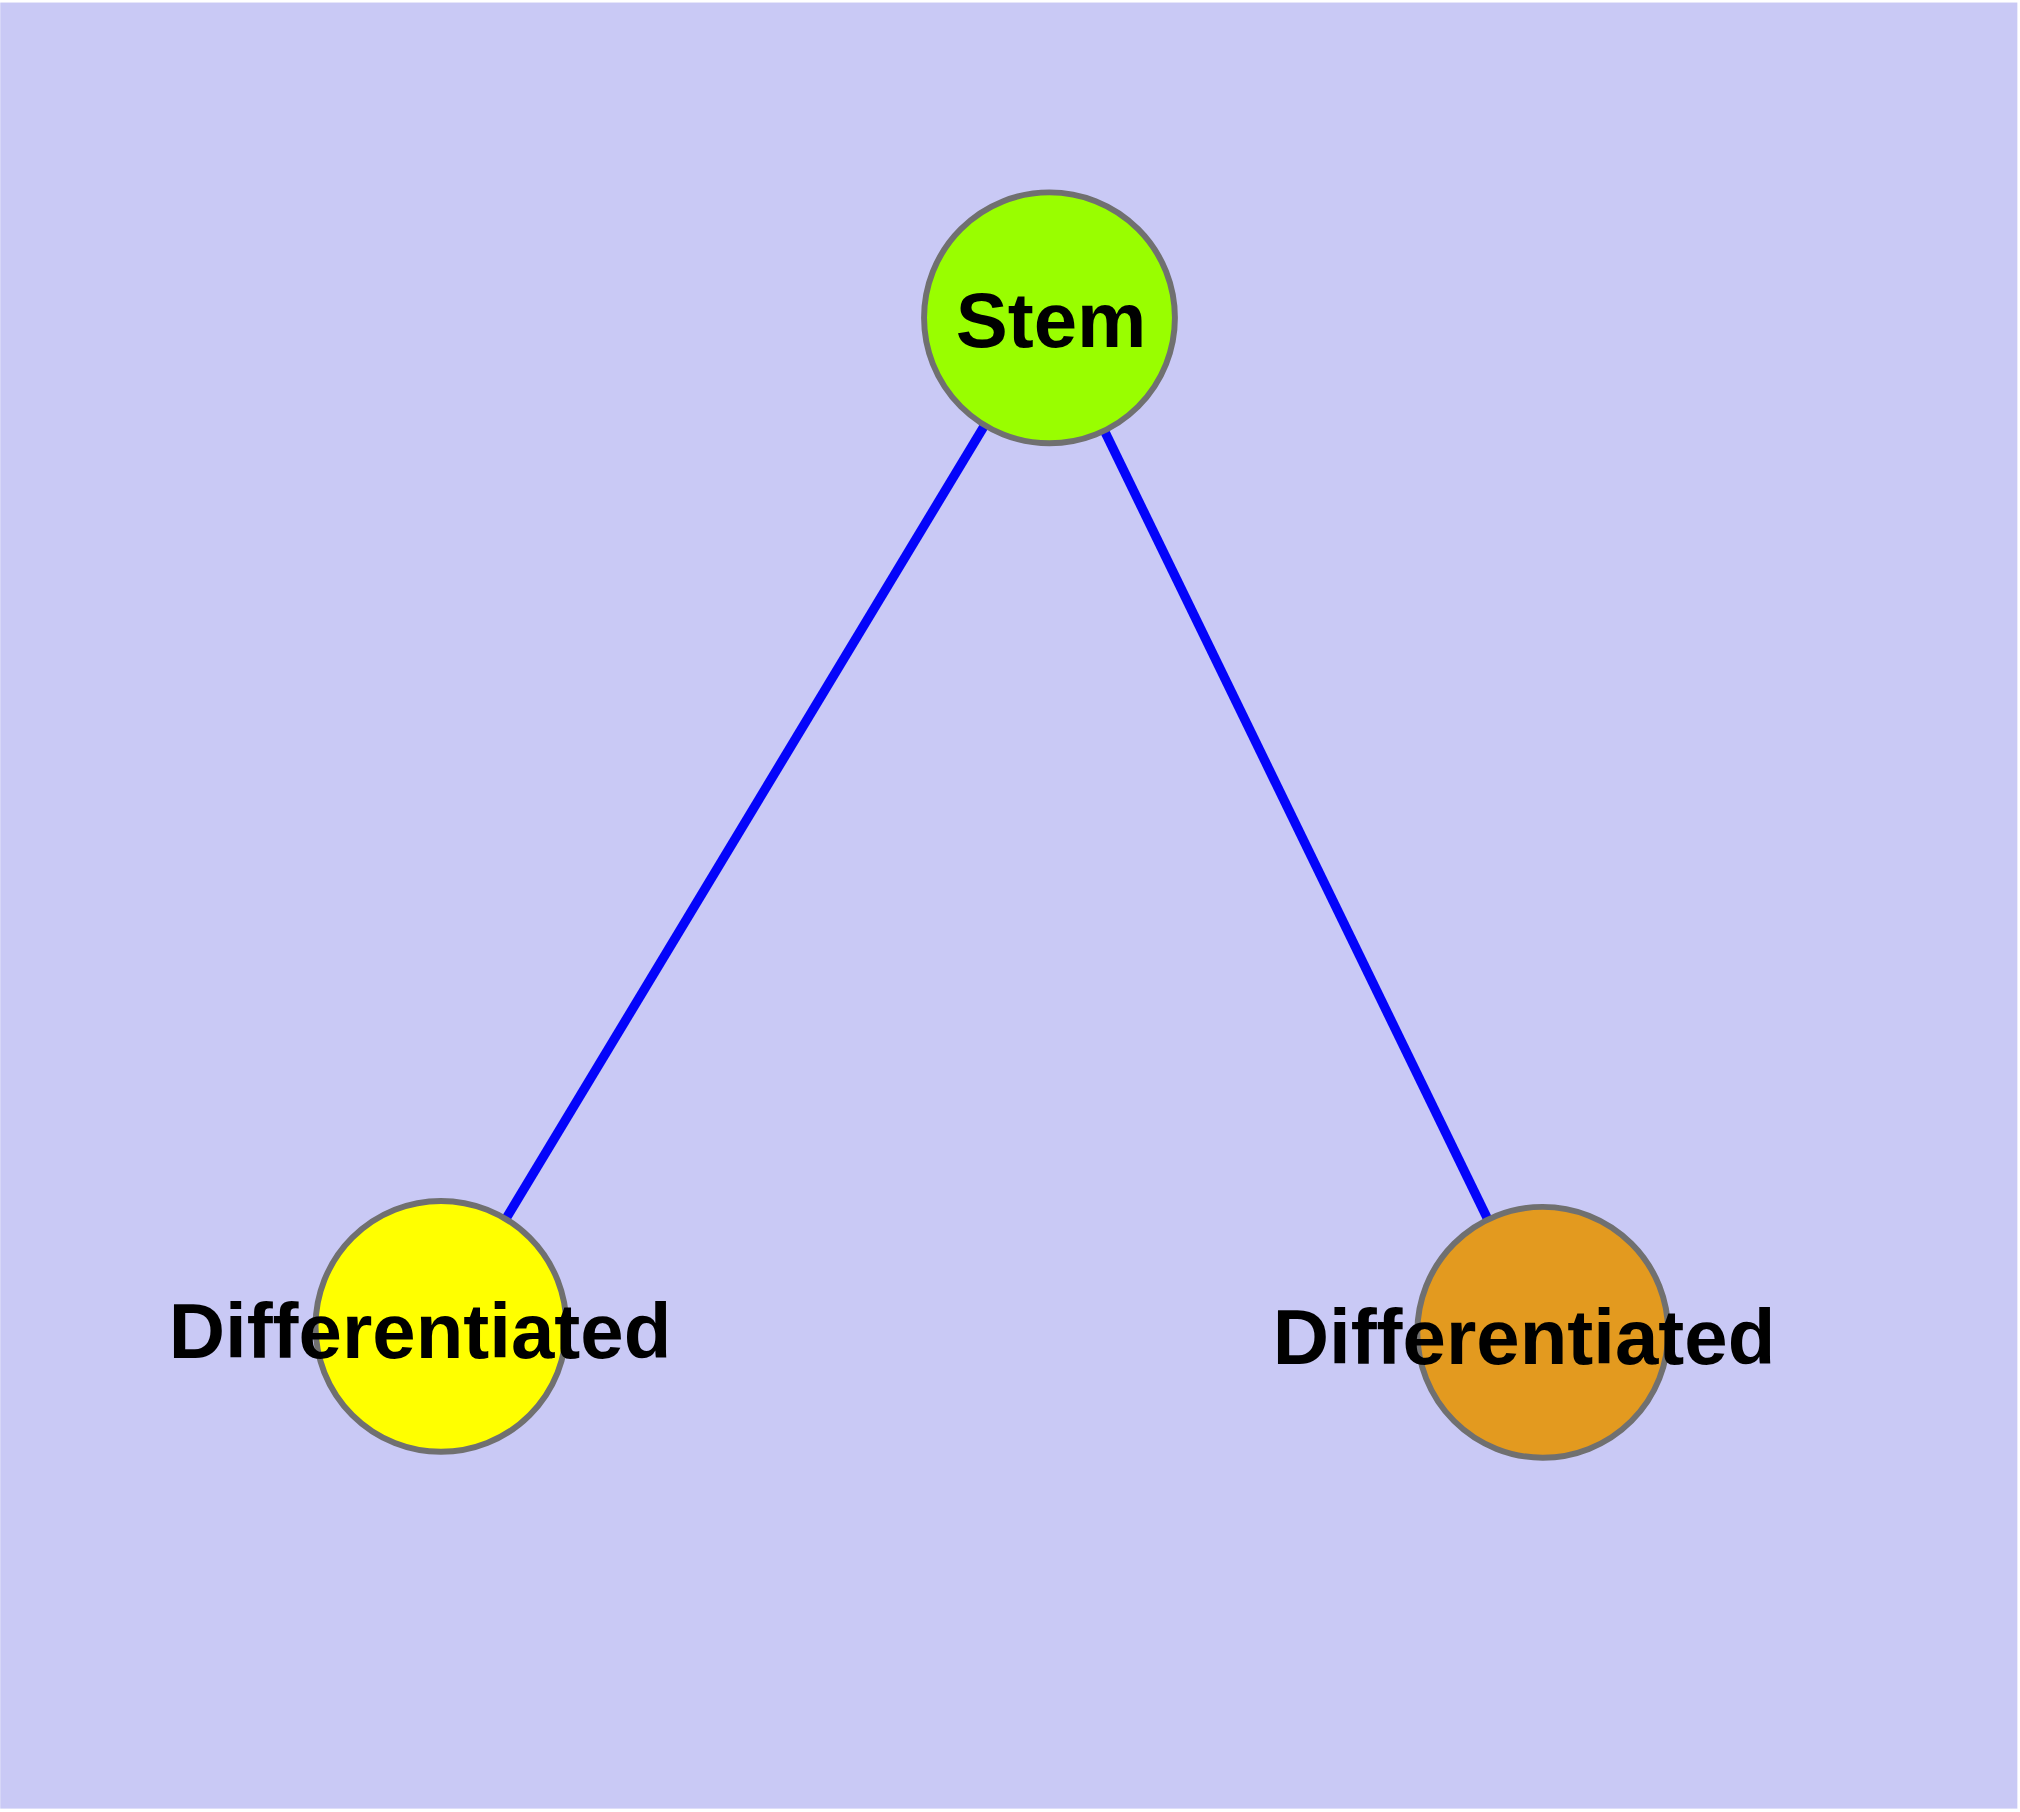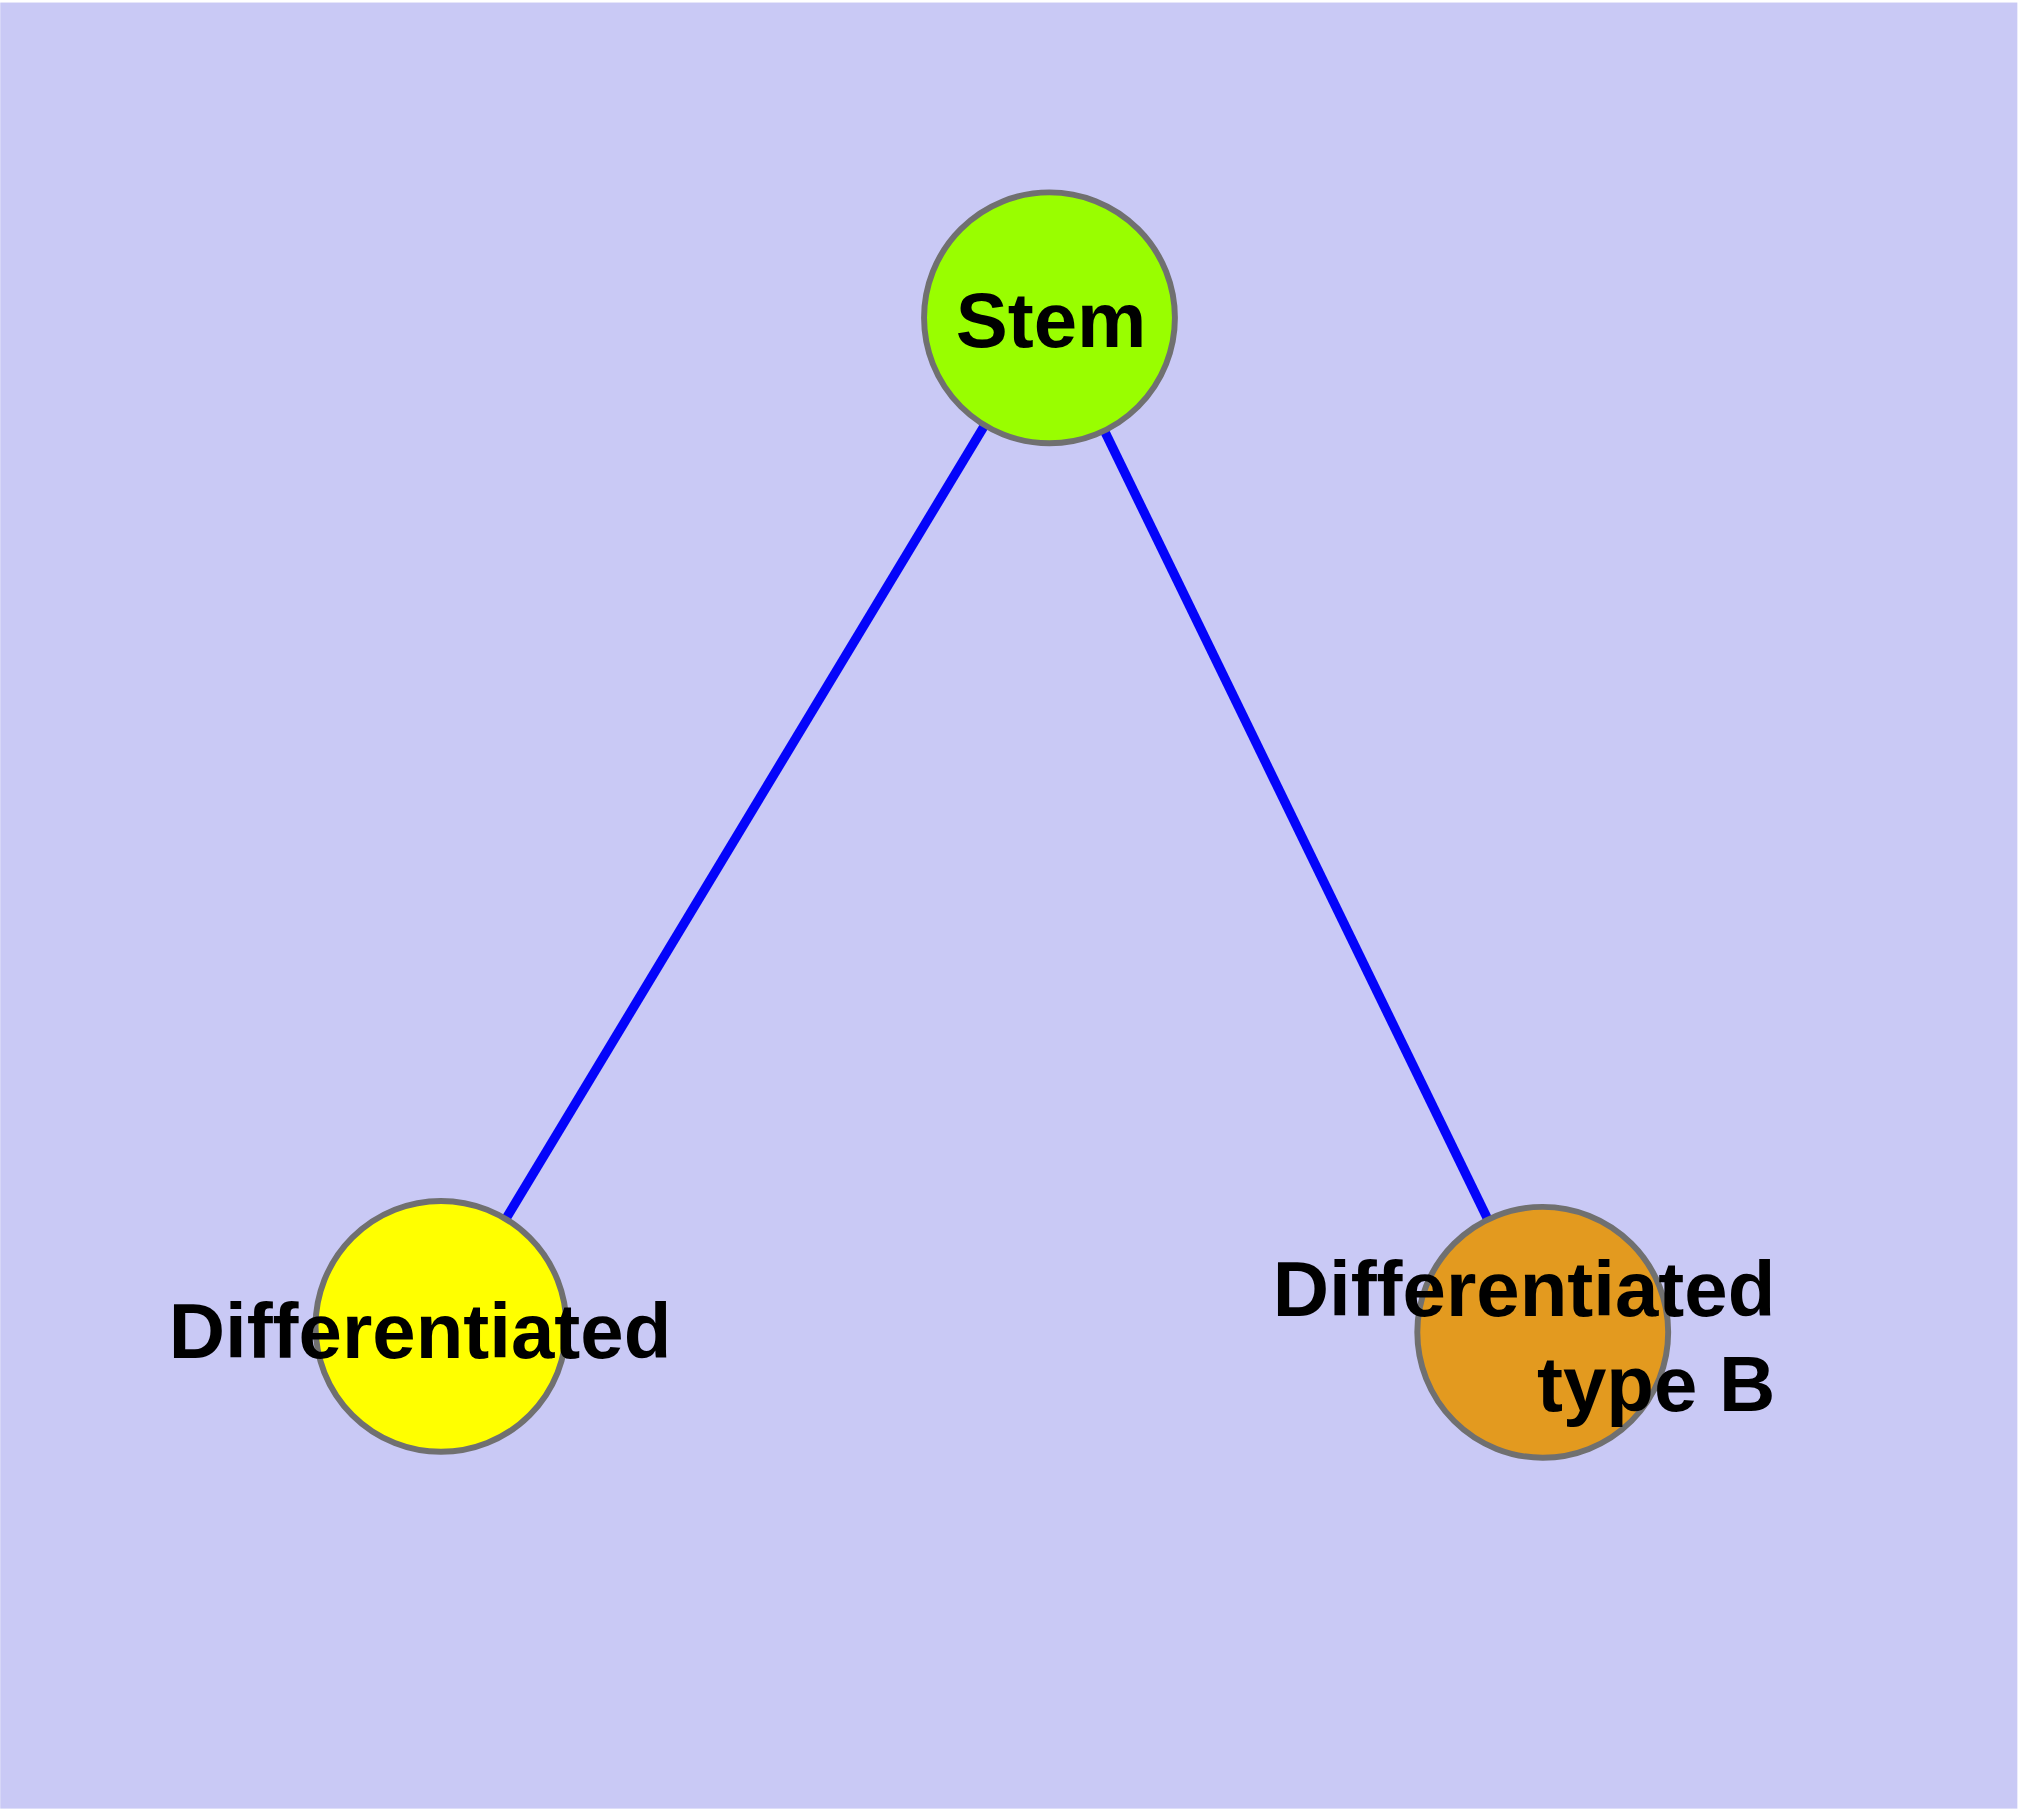--- a/index.html
+++ b/index.html
@@ -25,21 +25,21 @@
   .edge {
     stroke-width: 11px;
     fill: none;
   }
   .node-circle {
     stroke-width: 7px;
   }
   .node-label {
     position: absolute;
     transform: translate(-50%, -50%);
-    text-align: right;
+    text-align: left;
     white-space: nowrap;
     font-weight: bold;
     font-size: 78px;
     line-height: 95px;
     color: #000000;
   }
   .node-label span { display: block; }
   .label-stem  { left: 1051px; top: 320px;  }
   .label-typea { left: 420px;  top: 1331px; }
   .label-typeb { left: 1524px; top: 1337px; }
@@ -67,17 +67,16 @@
   <div class="node-label label-stem">
     <span>Stem</span>
   </div>
 
   <div class="node-label label-typea">
     <span>Differentiated</span>
   </div>
 
   <div class="node-label label-typeb">
     <span>Differentiated</span>
-    <span>type B</span>
   </div>
 
 </div>
 
 
 </body></html>

